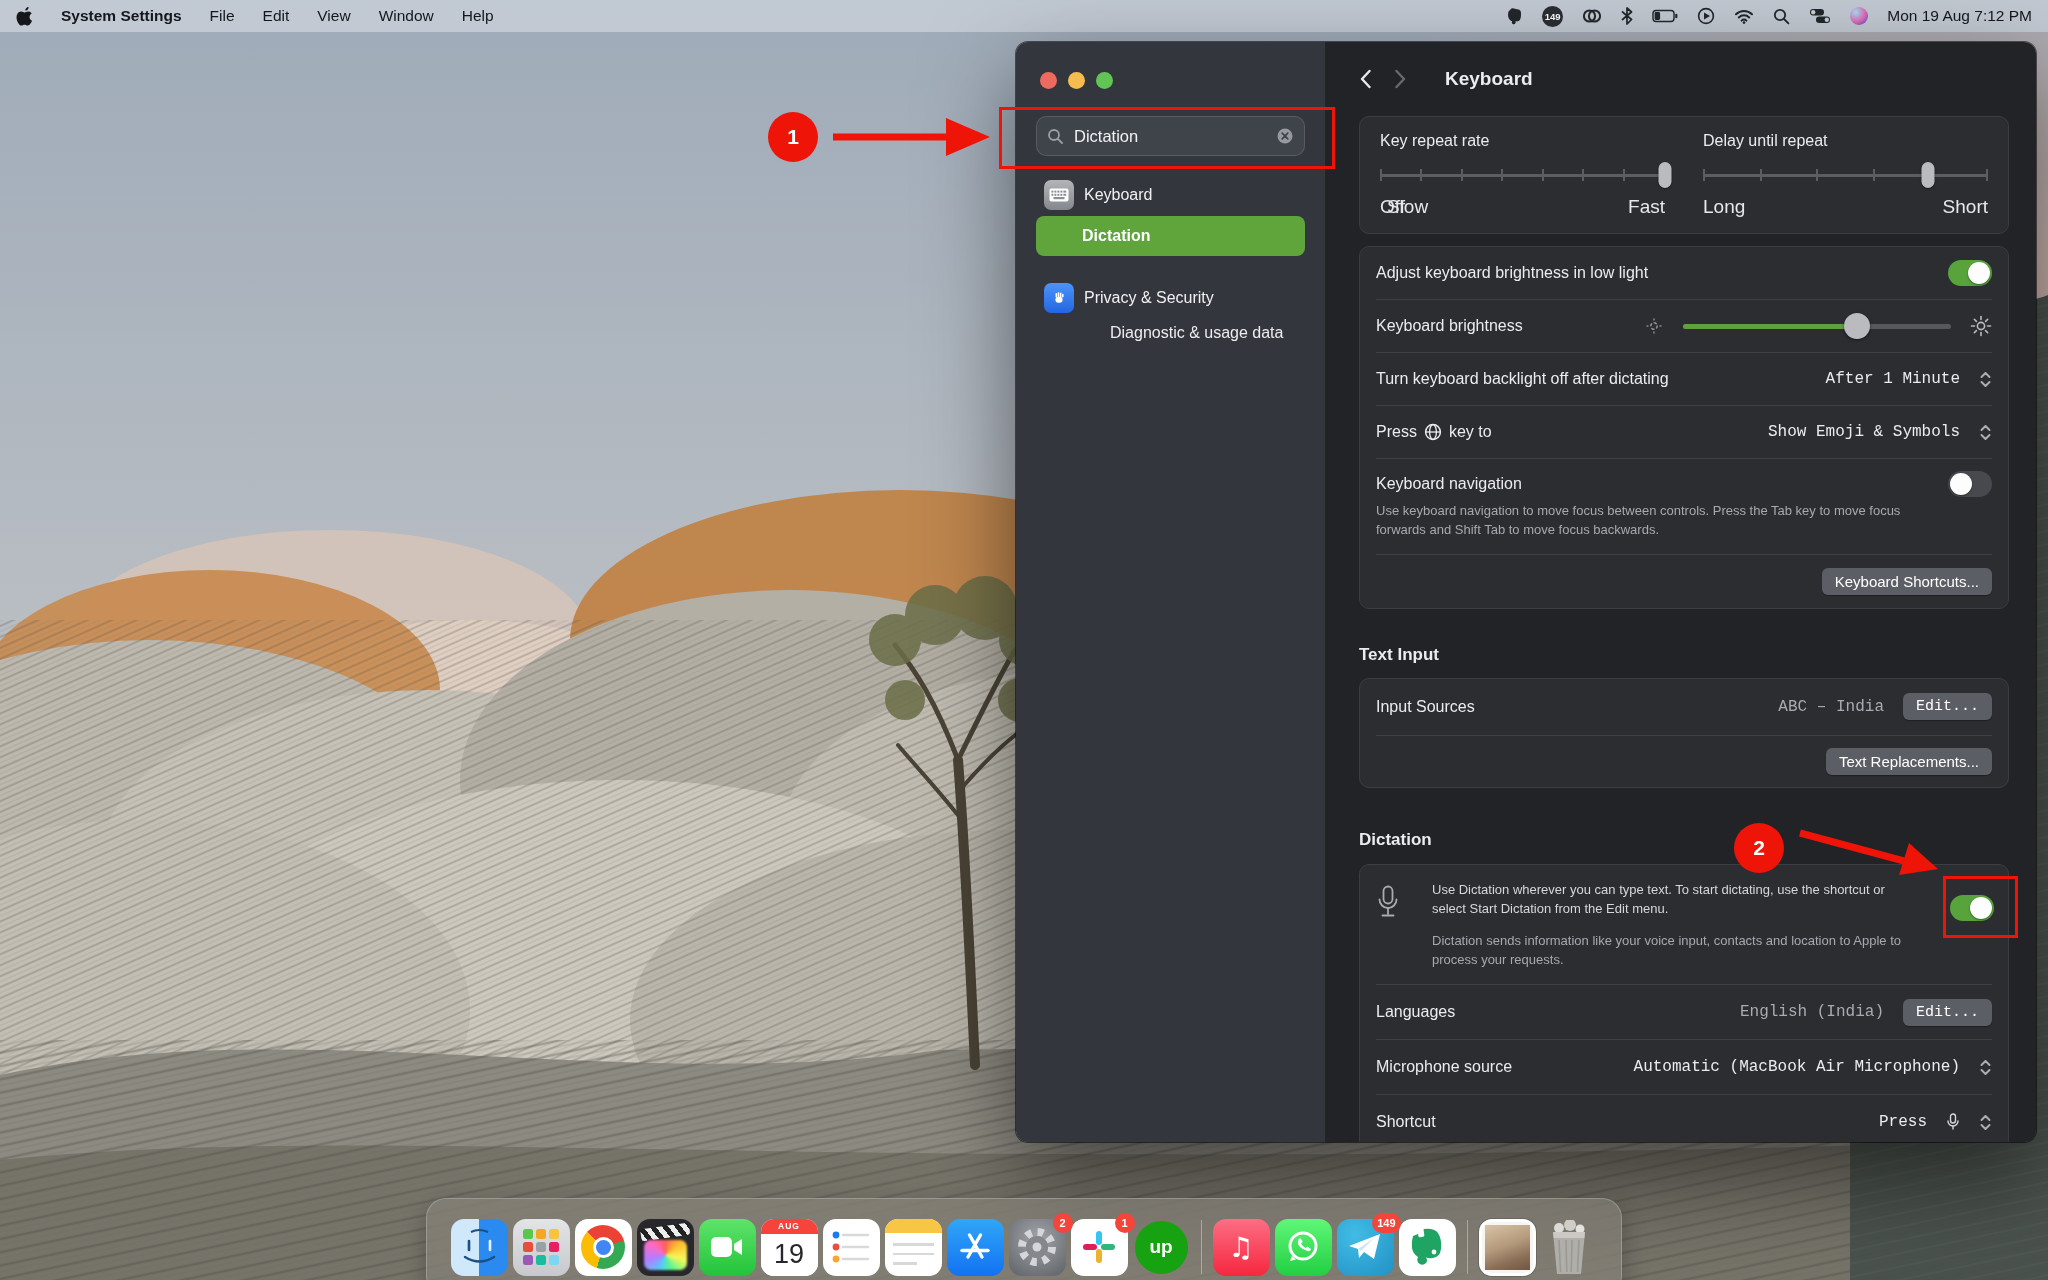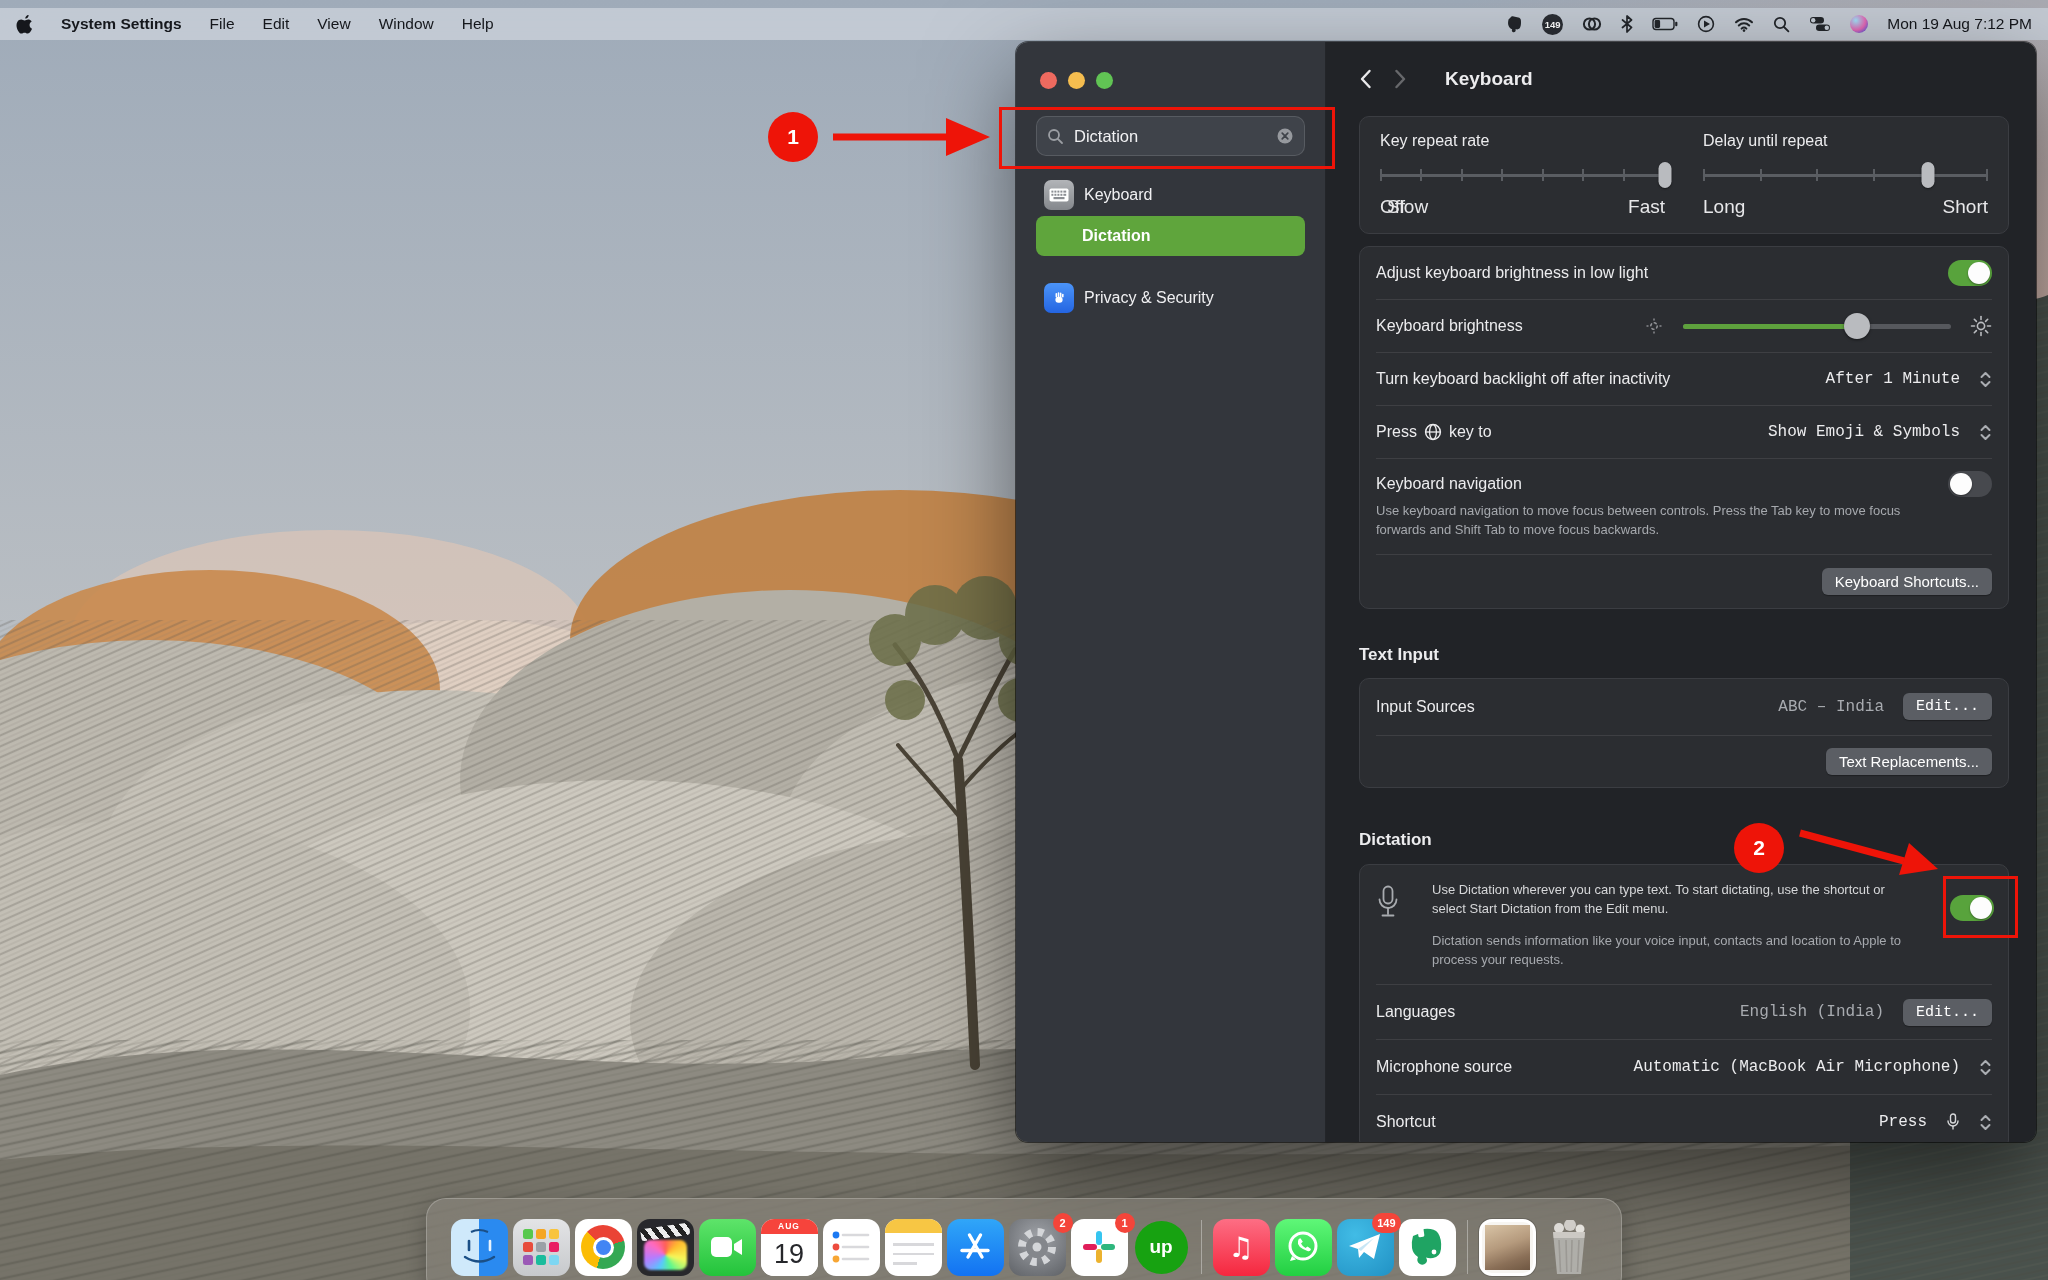--- a/index.html
+++ b/index.html
@@ -5,21 +5,21 @@
   html,body{margin:0;padding:0;background:#000;}
   .screen{position:relative;width:2048px;height:1280px;overflow:hidden;
     font-family:"Liberation Sans","DejaVu Sans",sans-serif;
     -webkit-font-smoothing:antialiased;}
   .screen *{box-sizing:border-box;}
 
   
   .wallpaper{position:absolute;inset:0;}
 
   
-  .menubar{position:absolute;left:0;top:8px;width:2048px;height:32px;
+  .menubar{position:absolute;left:0;top:0;width:2048px;height:32px;
     background:rgba(198,205,214,.88);backdrop-filter:blur(18px);
     display:flex;align-items:center;justify-content:space-between;
     padding:16px 16px;color:#15171c;font-size:15.5px;}
   .mb-left{display:flex;align-items:center;gap:28px;}
   .mb-left .appname{font-weight:bold;}
   .mb-item{cursor:default;}
   .mb-right{display:flex;align-items:center;gap:19px;}
   .mb-icon{display:flex;align-items:center;justify-content:center;height:22px;}
   .tg-badge{width:21px;height:21px;border-radius:50%;background:#2a2d33;color:#fff;
     font-size:9.5px;font-weight:bold;display:flex;align-items:center;justify-content:center;}
@@ -337,20 +337,23 @@
                   <rect x="7.2" y="10.2" width="9.6" height="8" rx="4"></rect>
                   <rect x="7.4" y="5.4" width="2.1" height="6" rx="1.05"></rect>
                   <rect x="10.3" y="4.2" width="2.1" height="7" rx="1.05"></rect>
                   <rect x="13.2" y="4.8" width="2.1" height="6.5" rx="1.05"></rect>
                   <rect x="16" y="6.4" width="2.1" height="5" rx="1.05"></rect>
                 </g>
               </svg>
           </span>
           <span>Privacy &amp; Security</span>
         </div>
+        <div class="sb-child">
+          <span>Diagnostic &amp; usage data</span>
+        </div>
       </div>
     </div>
 
     <div class="mainpanel">
       <div class="mp-header">
         <span class="nav-chev">
           <svg width="13" height="20" viewBox="0 0 13 20">
               <polyline points="10.5,2 3,10 10.5,18" fill="none" stroke="#e9e9eb" stroke-width="2.4" stroke-linecap="round" stroke-linejoin="round"></polyline>
             </svg>
         </span>
@@ -447,21 +450,21 @@
                       <line x1="15.6" y1="15.6" x2="17.7" y2="17.7"></line>
                       <line x1="4.3" y1="17.7" x2="6.4" y2="15.6"></line>
                       <line x1="15.6" y1="6.4" x2="17.7" y2="4.3"></line>
                     </g>
                   </svg>
               </span>
             </span>
           </div>
           <div class="divider"></div>
           <div class="row">
-            <span class="lbl">Turn keyboard backlight off after inactivity</span>
+            <span class="lbl">Turn keyboard backlight off after dictating</span>
             <span class="right-group">
               <span class="lbl">After 1 Minute</span>
               <span style="display:flex">
                 <svg width="13" height="17" viewBox="0 0 13 17">
                     <polyline points="2.5,6 6.5,2 10.5,6" fill="none" stroke="#aaadb2" stroke-width="2" stroke-linecap="round" stroke-linejoin="round"></polyline>
                     <polyline points="2.5,11 6.5,15 10.5,11" fill="none" stroke="#aaadb2" stroke-width="2" stroke-linecap="round" stroke-linejoin="round"></polyline>
                   </svg>
               </span>
             </span>
           </div>

